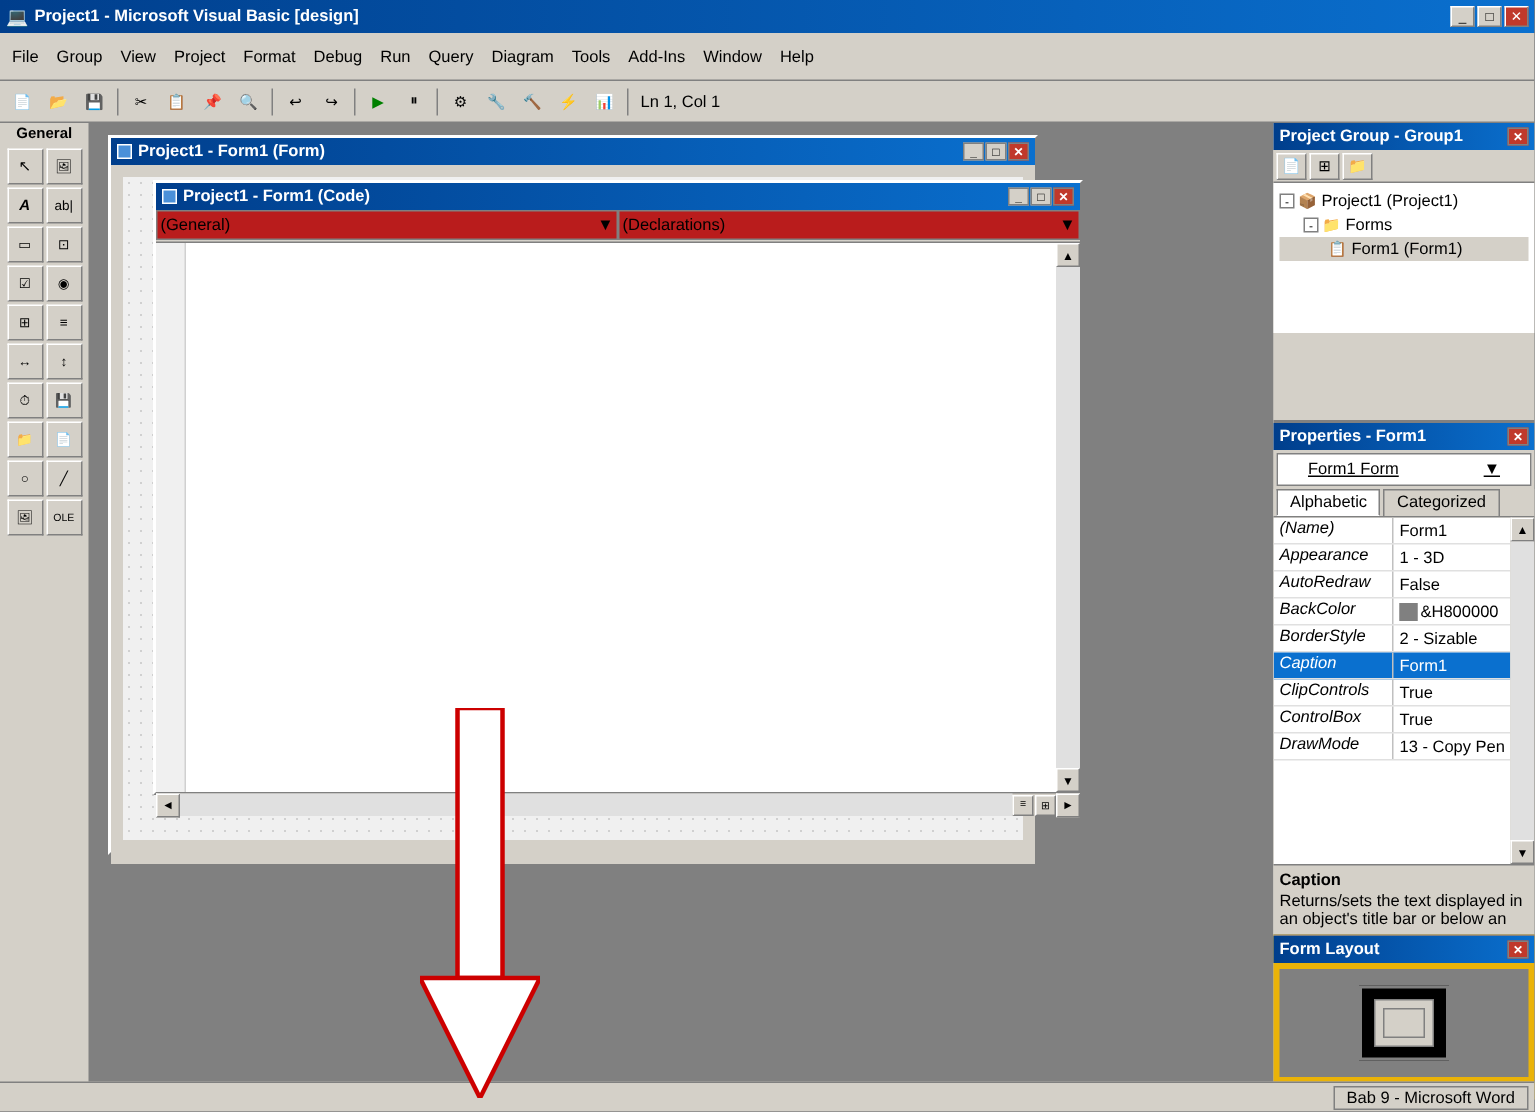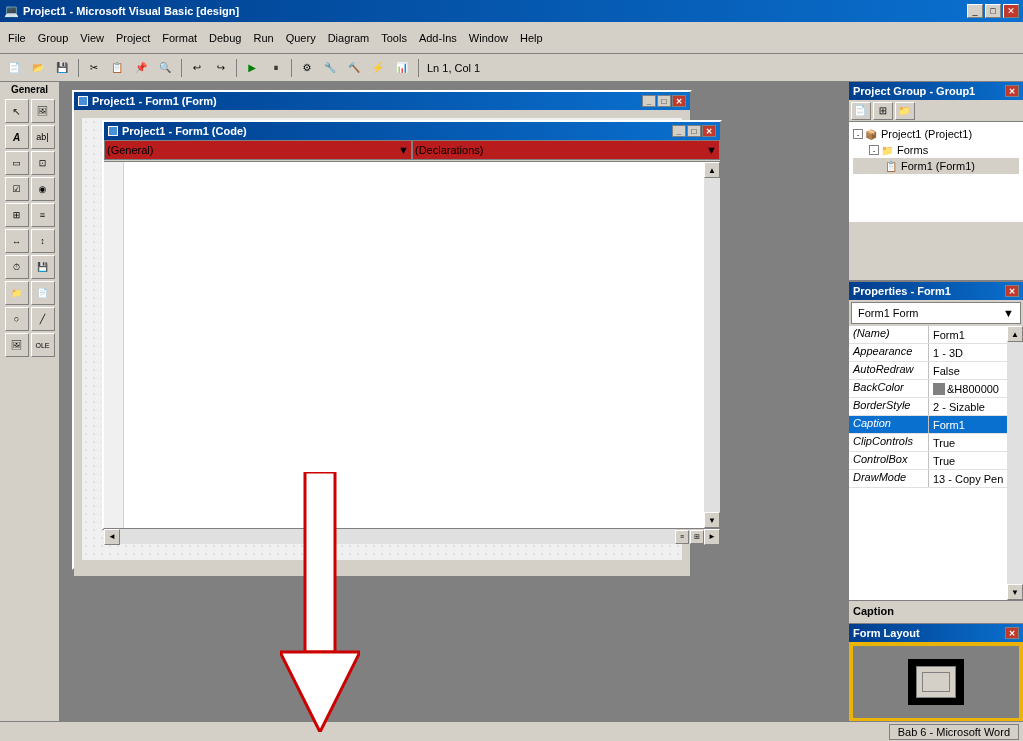--- a/index.html
+++ b/index.html
@@ -355,22 +355,23 @@
       display: flex;
       flex-direction: column;
     }
     .props-object-bar {
       height: 22px;
       background: white;
       border: 1px solid #808080;
       margin: 2px;
       display: flex;
       align-items: center;
-      padding: 0 6px;
+      padding: 0 20px;
       justify-content: space-between;
+      text-decoration: underline;
     }
     .props-tabs {
       display: flex;
       border-bottom: 1px solid #808080;
       background: #d4d0c8;
       padding: 0 2px;
     }
     .props-tab {
       padding: 2px 8px;
       font-size: 11px;
@@ -703,20 +704,24 @@
 
     <div class="properties-panel">
       <div class="panel-titlebar">
         <span>Properties - Form1</span>
         <div class="win-btn close">✕</div>
       </div>
       <div class="props-object-bar">
         <span>Form1  Form</span>
         <span>▼</span>
       </div>
+      <div class="props-tabs">
+        <div class="props-tab active">Alphabetic</div>
+        <div class="props-tab">Categorized</div>
+      </div>
       <div style="display:flex; flex:1; overflow:hidden;">
         <div class="props-table">
           <div class="prop-row">
             <div class="prop-name">(Name)</div>
             <div class="prop-value">Form1</div>
           </div>
           <div class="prop-row">
             <div class="prop-name">Appearance</div>
             <div class="prop-value">1 - 3D</div>
           </div>
@@ -754,20 +759,21 @@
         </div>
         <div class="prop-scrollbar" style="width:16px; background:#d4d0c8; display:flex; flex-direction:column;">
           <div class="scrollbar-btn">▲</div>
           <div style="flex:1; background:#e0e0e0;"></div>
           <div class="scrollbar-btn">▼</div>
         </div>
       </div>
 
       <div class="prop-description">
         <div class="prop-desc-title">Caption</div>
+        <div>Returns/sets the text displayed in an object's title bar or below an</div>
       </div>
     </div>
 
     <div class="form-layout-panel">
       <div class="form-layout-title">
         <span>Form Layout</span>
         <div class="win-btn close">✕</div>
       </div>
       <div class="form-layout-canvas">
         <div class="form-layout-preview">
@@ -775,14 +781,14 @@
             <div style="width:28px; height:20px; background:#d4d0c8; border:1px solid #808080;"></div>
           </div>
         </div>
       </div>
     </div>
 
   </div>
 </div>
 
 <div class="status-bar">
-  <span class="taskbar-item" style="margin-left:auto;">Bab 6 - Microsoft Word</span>
+  <span class="taskbar-item" style="margin-left:auto;">Bab 9 - Microsoft Word</span>
 </div>
 
 </body></html>

